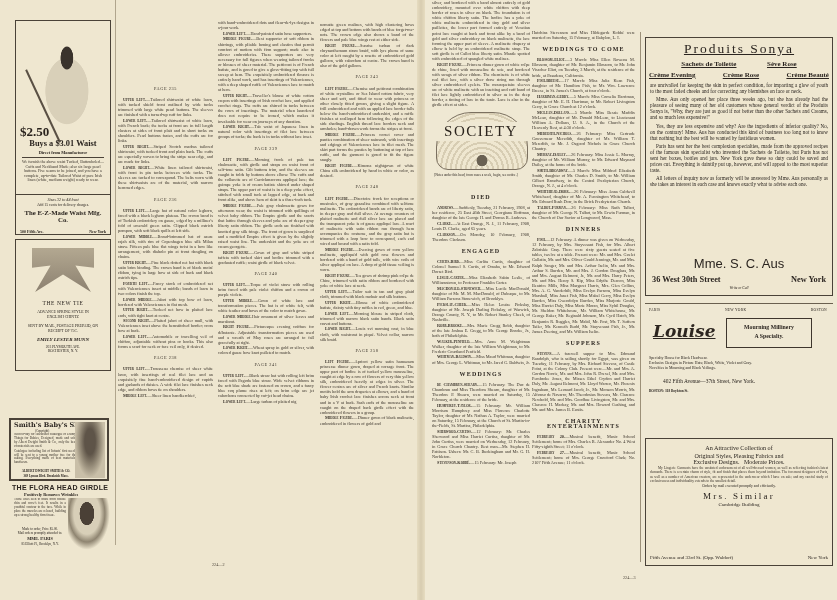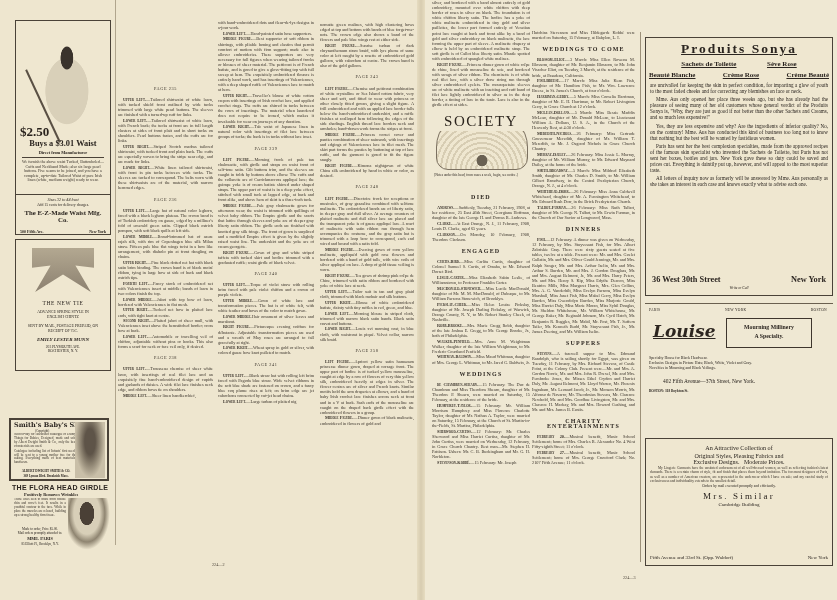--- a/index.html
+++ b/index.html
@@ -155,21 +155,21 @@
         <p><b>Left Figure.</b><span>—Apricot yellow satin hamazaon princesse dinner gown, draped at corsage front. The upper part of bodice is of tucked yellow mousseline, caught at edge by a row of flowers of very thin yellow silk, embroidered heavily at edges in silver. The flower centres are of silver and French knots. Similar motifs hold the arm draperies at elbows, and a band of baby Irish crochet lace finishes across neck at front and in a V at back. Sash ends of the mousseline are caught on the draped back girdle effect with the embroidered flowers in a group.</span></p>
         <p><b>Middle Figure.</b><span>—Dinner gown of black malinette, embroidered in flowers of gold and</span></p>
       </div>
 
     <div class="folio" style="left:212px; top:562px;">224—2</div>
   </div>
 
   <div class="page page-right">
     <div style="position: absolute; left: 12px; top: 110px; width: 98px; height: 72px;">
       <div style="position:absolute; left:4px; top:2px; width:92px; height:58px; border:1px solid #7b7060; border-radius:35px 35px 12px 12px; background:radial-gradient(ellipse at 50% 85%, #6a6152 0 8%, transparent 9%), repeating-radial-gradient(circle at 50% 100%, #d7cdb3 0 2px, #efe7d0 2px 5px);"></div>
-      <div style="position:absolute; left:0; top:2px; width:100%; text-align:center; font-size:15px; letter-spacing:1.5px; color:#2b241d; background:#efe8d3; padding:1px 0;">SOCIETY</div>
+      <div style="position:absolute; left:0; top:12px; width:100%; text-align:center; font-size:15px; letter-spacing:1.5px; color:#2b241d; background:#efe8d3; padding:1px 0;">SOCIETY</div>
       <div style="position:absolute; top:63px; left:2px; width:96px; font-size:3.4px; line-height:4px;">[Notes under this head, from cases a week, begin, see notice.]</div>
     </div>
     <div class="col tiny" id="scol1" style="left: 12px; top: 0px; width: 98px; height: 560px; overflow: hidden;">
         <p style="text-indent: 0px;">silver, and bordered with a band almost entirely of gold embroidery, mounted over white chiffon with deep border of roses in silver on black. The foundation is of white chiffon liberty satin. The bodice has a yoke of white malinette embroidered in tiny gold and silver paillettes, the lower part formed entirely of Venetian point lace caught at back and front alike by a band of gold and silver embroidery on black malinette, the lace forming the upper part of sleeve. A malinette drapery at elbow is held by an embroidered malinette strap. The soft girdle is of Callot blue liberty satin. Mantle spotted with embroidered of spangled white malines.</p>
         <p><b>Right Figure.</b><span>—Princess dinner gown of white crêpe de chine, lined with mousseline de soie, and bordered with swags of silver ribbon. The chemisette is of white real filet lace, with a silver draw string run through silver embroidered eyelets. The mousquetaire sleeves are of white malinette with an insetting and cuff band of filet lace lightly embroidered in silver as in the deep border, a tinting of lace in the tunic. Lace is also in the girdle effect at sides.</span></p>
         <div style="height: 80px;"></div>
         <div class="section-head">DIED</div>
         <p><b>Andrews.</b><span>—Suddenly, Tuesday, 21 February, 1908, at her residence, 25 East 46th Street, Georgiana Hoffman, daughter of the late George H. and Dorcas B. Andrews.</span></p>
         <p><b>Clarke.</b><span>—At East Orange, N. J., 11 February, 1908, Louis D. Clarke, aged 65 years.</span></p>
         <p><b>Clarkson.</b><span>—On Monday, 10 February, 1908, Theodore Clarkson.</span></p>
@@ -204,37 +204,38 @@
         <div class="section-head">SUPPERS</div>
         <p><b>Stevens.</b><span>—A farewell supper to Mrs. Edmund Randolph, who is sailing shortly for Egypt, was given on Tuesday, 11 February, by Mrs. Richard Stevens, of Castle Point, at the Colony Club. Present were—Mr. and Mrs. A. Gordon Norrie, Mr. and Mrs. John R. Drexel, Mr. and Mrs. Pembroke Jones, the Misses Ethel Crydon and Harriet Daly, Mr. August Belmont, Mr. Lloyd Warren, Mr. Phoenix Ingraham, Mr. Leonard Jacob, Jr., Mr. Monson Morris, Mr. Alfonso de Navarro, Mr. Theodosius Stevens, Mr. Clarence Newbold, Mr. and Mrs. Goodhue Livingston, Mr. and Mrs. Clarence H. Mackay, Mr. and Mrs. Howard Cushing, and Mr. and Mrs. James B. Eustis.</span></p>
         <div class="section-head">CHARITY ENTERTAINMENTS</div>
         <p><b>February 20.</b><span>—Musical benefit, Music School Settlement; home of Mrs. Charles B. Alexander No. 4 West Fifty-eighth Street; 11 o'clock.</span></p>
         <p><b>February 27.</b><span>—Musical benefit, Music School Settlement; home of Mrs. George Crawford Clark; No. 2107 Fifth Avenue; 11 o'clock.</span></p>
       </div>
 
     <div class="vrule" style="left:220px; top:32px; height:530px;"></div>
 
     <div class="ad-box" style="left:225px; top:37px; width:188px; height:259px;">
-      <div class="u" style="text-align:center; font-size:13.5px; font-weight:bold; letter-spacing:2px; margin-top:3px;">Produits Sonya</div>
+      <div class="u" style="text-align:center; font-size:13.5px; font-weight:normal; letter-spacing:2px; margin-top:3px;">Produits Sonya</div>
       <div style="display:flex; justify-content:space-around; padding:0 20px; font-size:7px; font-weight:bold; margin-top:3px;">
         <span class="u">Sachets de Toilette</span>
         <span class="u">Sève Rose</span>
       </div>
       <div style="display:flex; justify-content:space-between; padding:0 3px; font-size:7px; font-weight:bold; margin-top:3px;">
-        <span class="u">Beauté Blanche</span>
+        <span class="u">Crème Evening</span>
         <span class="u">Crème Rose</span>
         <span class="u">Crème Beauté</span>
       </div>
       <div style="padding:3px 4px 0 4px; font-size:5.1px; line-height:6.1px; text-align:justify;">
         <p style="margin-bottom:2px;">are unrivalled for keeping the skin in perfect condition, for imparting a glow of youth to the most faded cheeks and for correcting any blemishes on face or neck.</p>
         <p style="text-indent:6px; margin-bottom:2px;">Mme. Aus only opened her place three weeks ago, but she has already had the pleasure of seeing many of her old customers whose general verdict of the Produits Sonya is, "Why, they are just as good if not better than the other Sachets and Creams, and so much less expensive!"</p>
         <p style="text-indent:6px; margin-bottom:2px;">Yes, they are less expensive and why? Are the ingredients of inferior quality? No, on the contrary! Mme. Aus has conducted this kind of business too long not to know that nothing but the best will be wanted by fastidious women.</p>
         <p style="text-indent:6px; margin-bottom:2px;">Paris has sent her the best complexion specialties, made from the approved recipes of the famous skin specialist who invented the Sachets de Toilette, but Paris has not sent her boxes, bottles and jars. New York gave these so duty could be saved and prices cut. Everything is daintily put up, however, and will appeal to the most superior taste.</p>
         <p style="text-indent:6px;">All letters of inquiry now as formerly will be answered by Mme. Aus personally as she takes an interest in each case and knows exactly what to advise each one.</p>
       </div>
+      <div class="sans" style="position:absolute; top:218px; width:100%; text-align:center; font-size:13px;">Mme. S. C. Aus</div>
       <div style="position:absolute; top:237px; left:6px; font-size:8.3px; font-weight:bold;">36 West 30th Street</div>
       <div style="position:absolute; top:237px; right:6px; font-size:8.3px; font-weight:bold;">New York</div>
       <div style="position:absolute; top:248px; width:100%; text-align:center; font-size:3.6px; font-style:italic;">Write or Call</div>
     </div>
 
     <div style="position:absolute; left:225px; top:303px; width:188px; height:100px; border-top:1px solid #6a604f;">
       <div style="display:flex; justify-content:space-between; padding:4px 6px 0 4px; font-size:3.6px; letter-spacing:0.3px;">
         <span>PARIS</span>
         <span>NEW YORK</span>
         <span>BOSTON</span>

